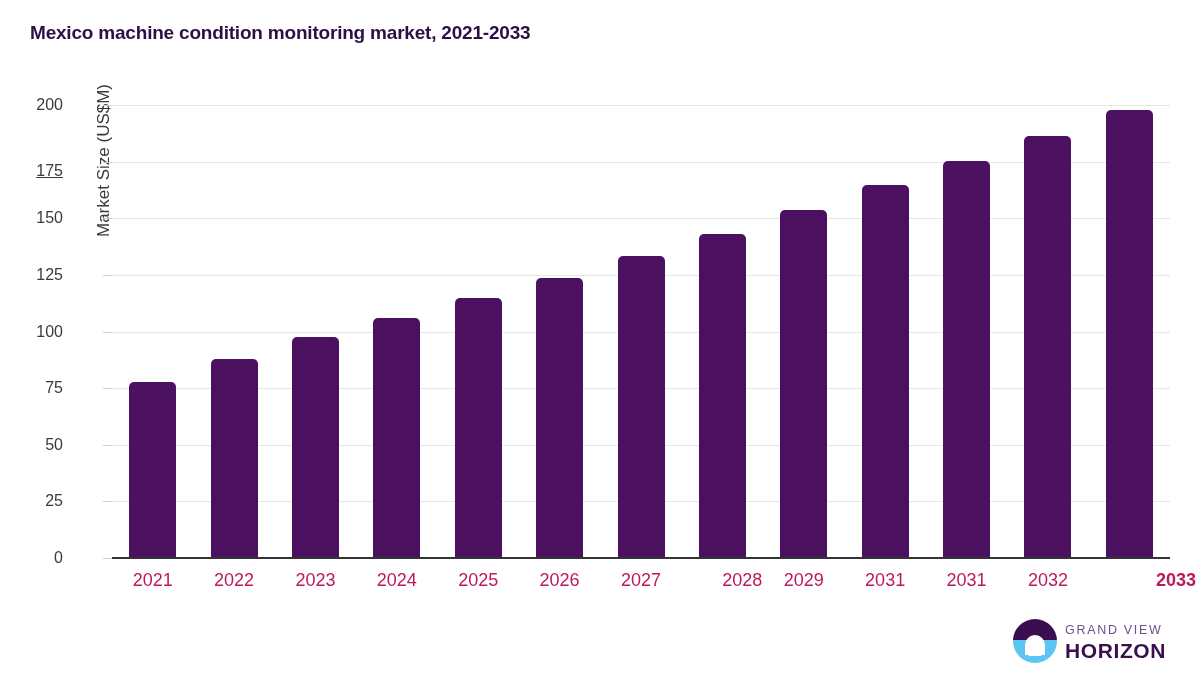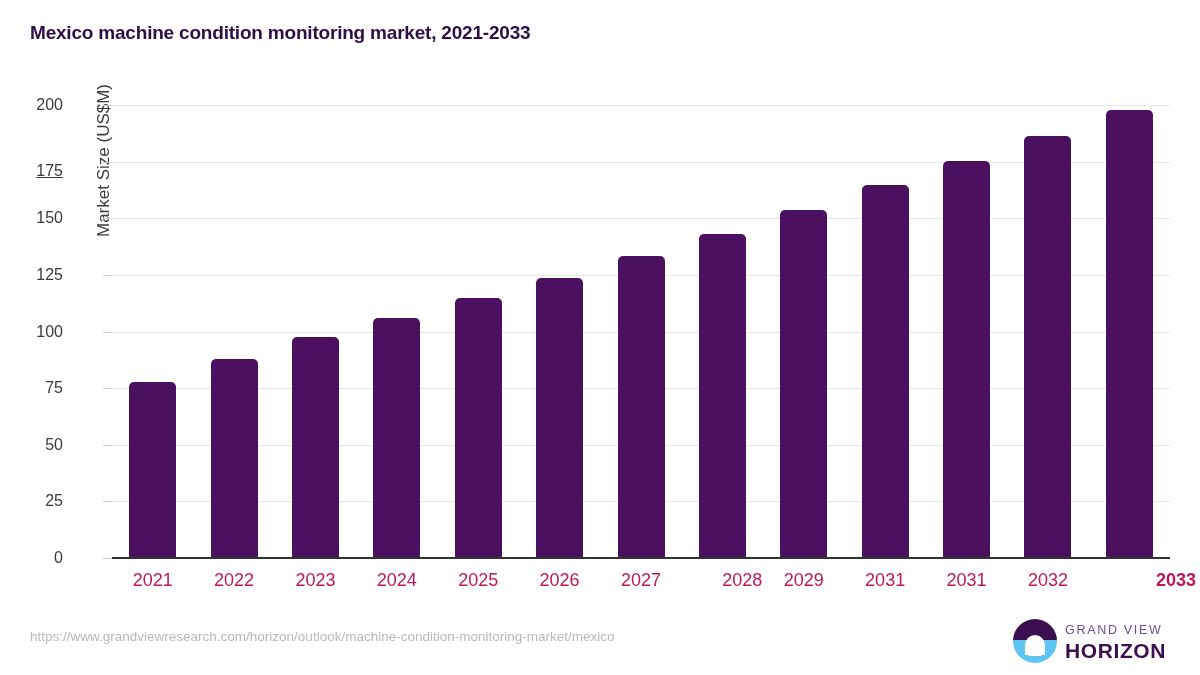--- a/index.html
+++ b/index.html
@@ -236,21 +236,20 @@
       <div class="xtick" style="left: 519.615px;">2026</div>
       <div class="xtick" style="left: 601px;">2027</div>
       <div class="xtick" style="left: 682.385px; text-align: right;">2028</div>
       <div class="xtick" style="left: 763.769px;">2029</div>
       <div class="xtick" style="left: 845.154px;">2031</div>
       <div class="xtick" style="left: 926.538px;">2031</div>
       <div class="xtick" style="left: 1007.92px;">2032</div>
       <div class="xtick" style="left: 1136px; font-weight: bold;">2033</div>
     </div>
 
-  <div id="source-url">https://www.grandviewresearch.com/horizon/outlook/machine-condition-monitoring-market/mexico</div>
 
   <div id="logo">
     <div id="logo-mark">
       <div id="logo-dome"></div>
       <div class="logo-bar" id="logo-bar-1"></div>
       <div class="logo-bar" id="logo-bar-2"></div>
     </div>
     <div id="logo-text-top">GRAND VIEW</div>
     <div id="logo-text-bottom">HORIZON</div>
   </div>

